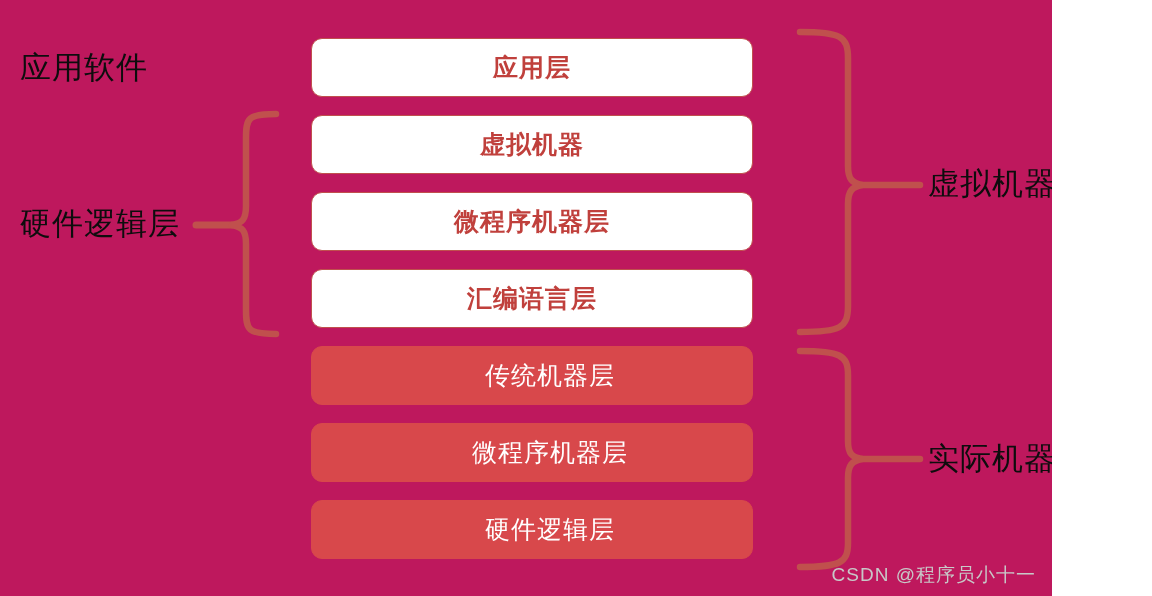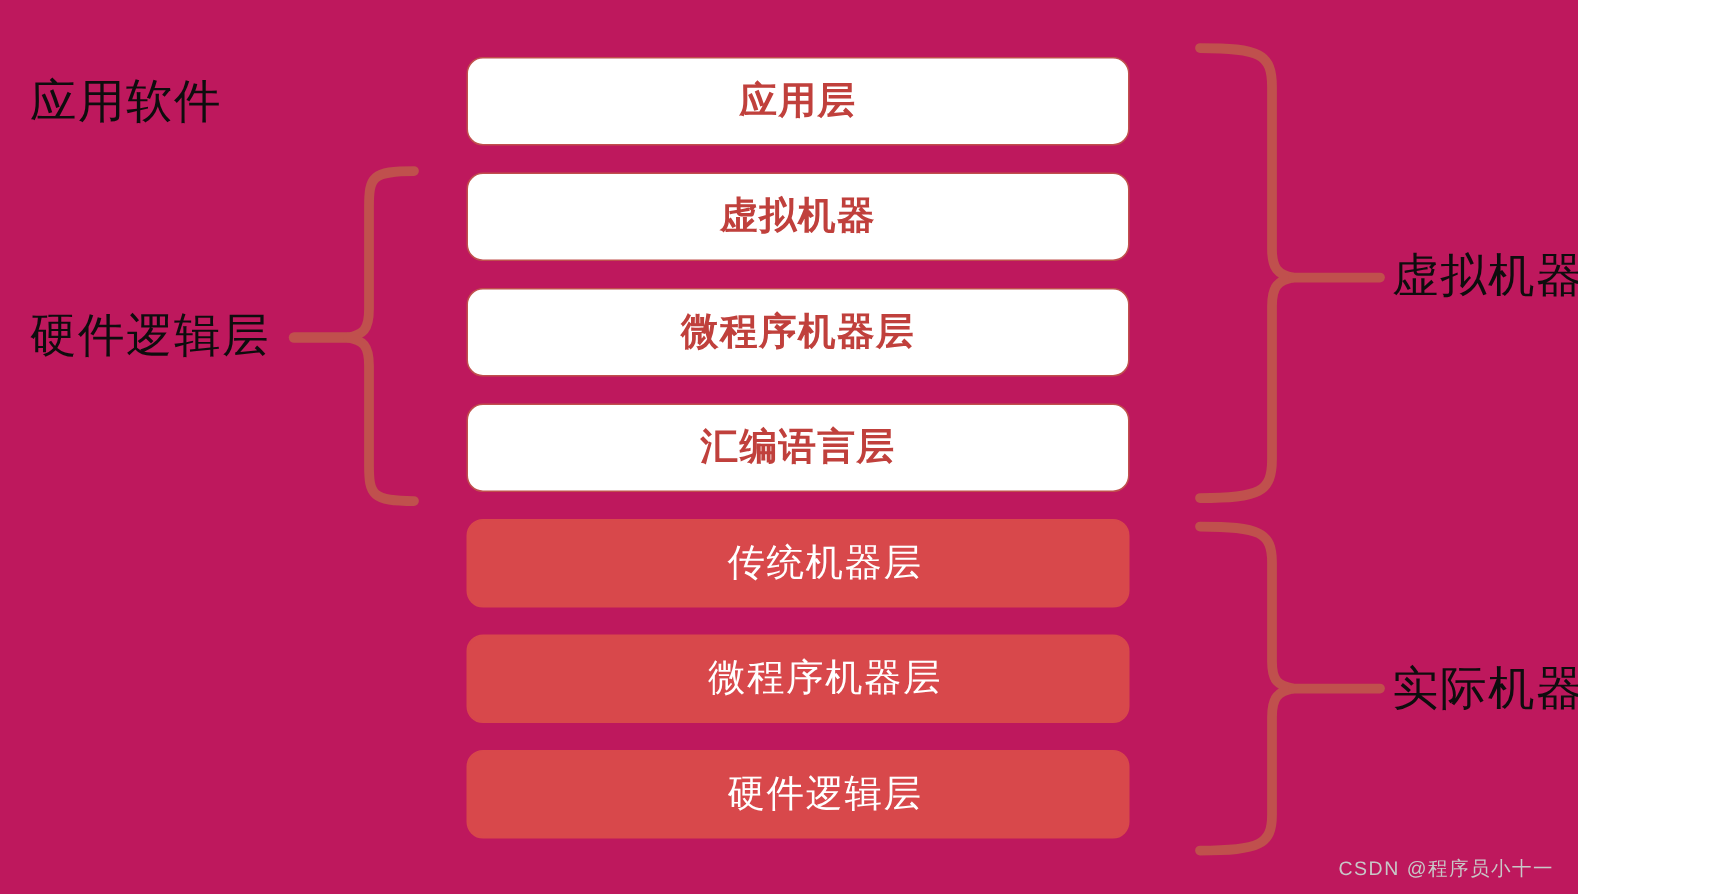--- a/index.html
+++ b/index.html
@@ -86,21 +86,21 @@
   }
   #brace-system-software { left: 196px; top: 108px; }
   #brace-virtual-machine { left: 800px; top: 26px;  }
   #brace-real-machine    { left: 800px; top: 345px; }
 
   
   #watermark {
     position: absolute;
     right: 16px;
     bottom: 8px;
-    font-size: 13px;
+    font-size: 19px;
     color: #c8c8c8;
     letter-spacing: 1px;
     white-space: nowrap;
   }
 </style>
 </head>
 <body>
 
 <div id="canvas">
 

